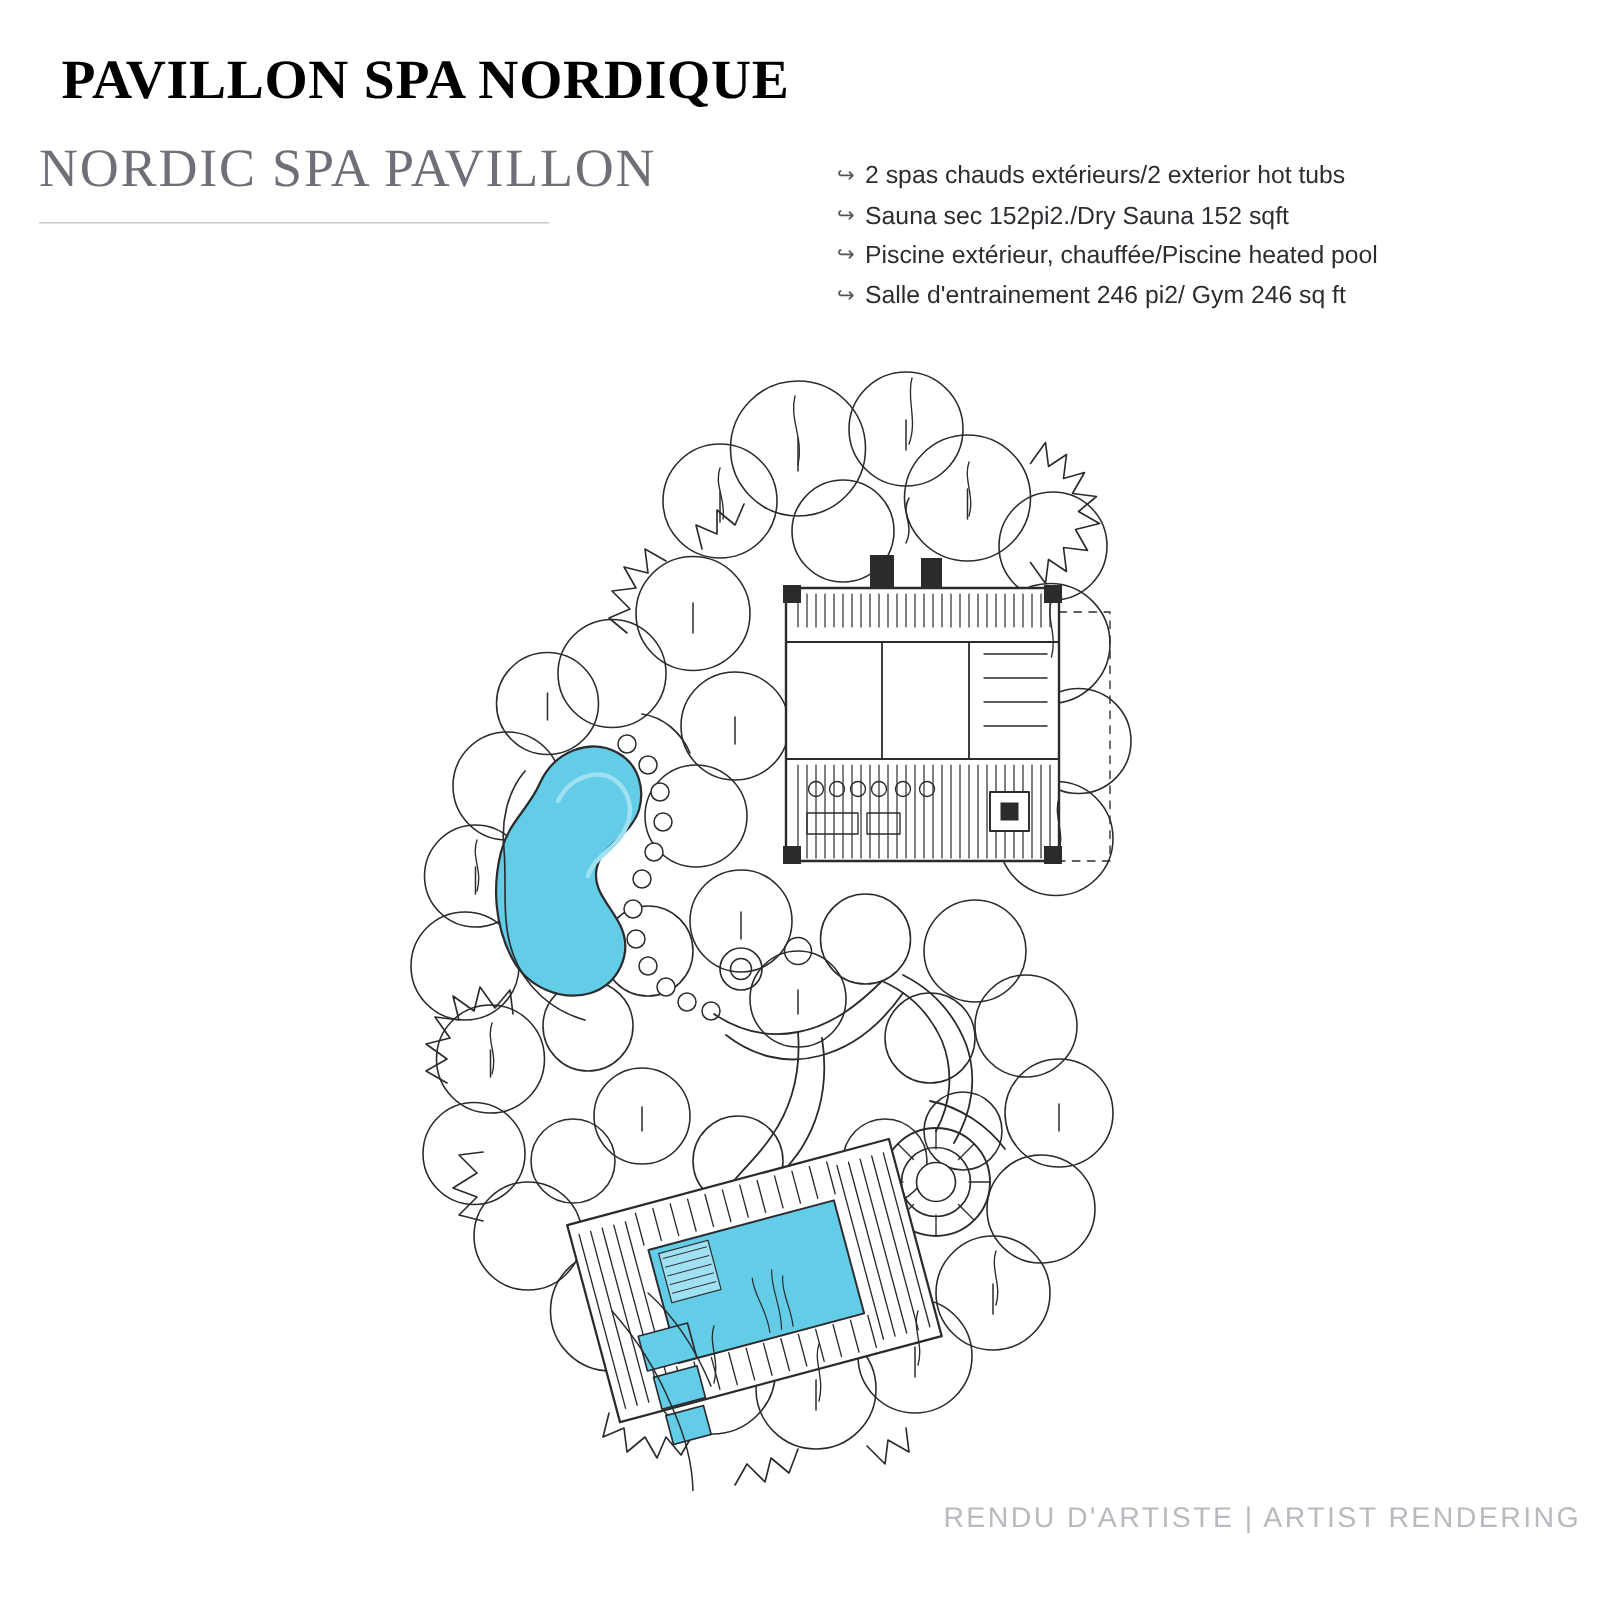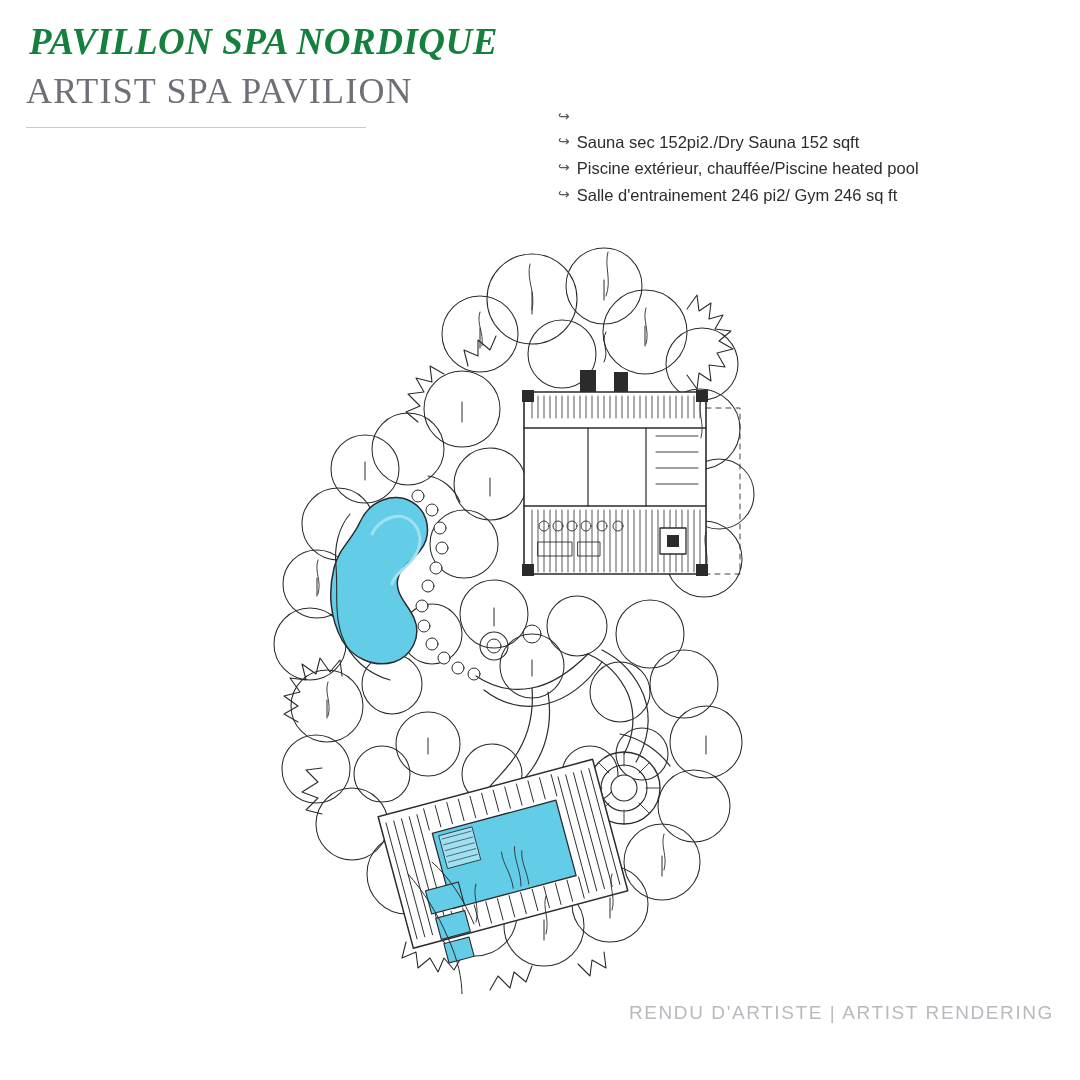--- a/index.html
+++ b/index.html
@@ -21,25 +21,24 @@
     position: absolute;
     left: 26px;
     top: 18px;
     width: 520px;
   }
   .title-fr {
     font-family: "Liberation Serif", serif;
     font-weight: bold;
     font-size: 37px;
     letter-spacing: 0.5px;
-    color: #15803d;
+    color: #000000;
     line-height: 1.15;
-    margin: 3px;
+    margin: 15px;
     white-space: nowrap;
-    font-style: italic;
   }
   .title-en {
     font-family: "Liberation Serif", serif;
     font-weight: normal;
     font-size: 36px;
     letter-spacing: 1.2px;
     color: #6f6f78;
     line-height: 1.2;
     margin: 6px 0 0 0;
     white-space: nowrap;
@@ -98,27 +97,28 @@
     white-space: nowrap;
   }
 </style>
 </head>
 <body>
 
 <div class="page">
 
   <div class="title-block">
     <h1 class="title-fr">PAVILLON SPA NORDIQUE</h1>
-    <h2 class="title-en">ARTIST SPA PAVILION</h2>
+    <h2 class="title-en">NORDIC SPA PAVILLON</h2>
     <div class="title-rule"></div>
   </div>
 
   <div class="features">
     <div class="feature-row">
       <span class="feature-arrow">↪</span>
+      <span>2 spas chauds extérieurs/2 exterior hot tubs</span>
     </div>
     <div class="feature-row">
       <span class="feature-arrow">↪</span>
       <span>Sauna sec 152pi2./Dry Sauna 152 sqft</span>
     </div>
     <div class="feature-row">
       <span class="feature-arrow">↪</span>
       <span>Piscine extérieur, chauffée/Piscine heated pool</span>
     </div>
     <div class="feature-row">

